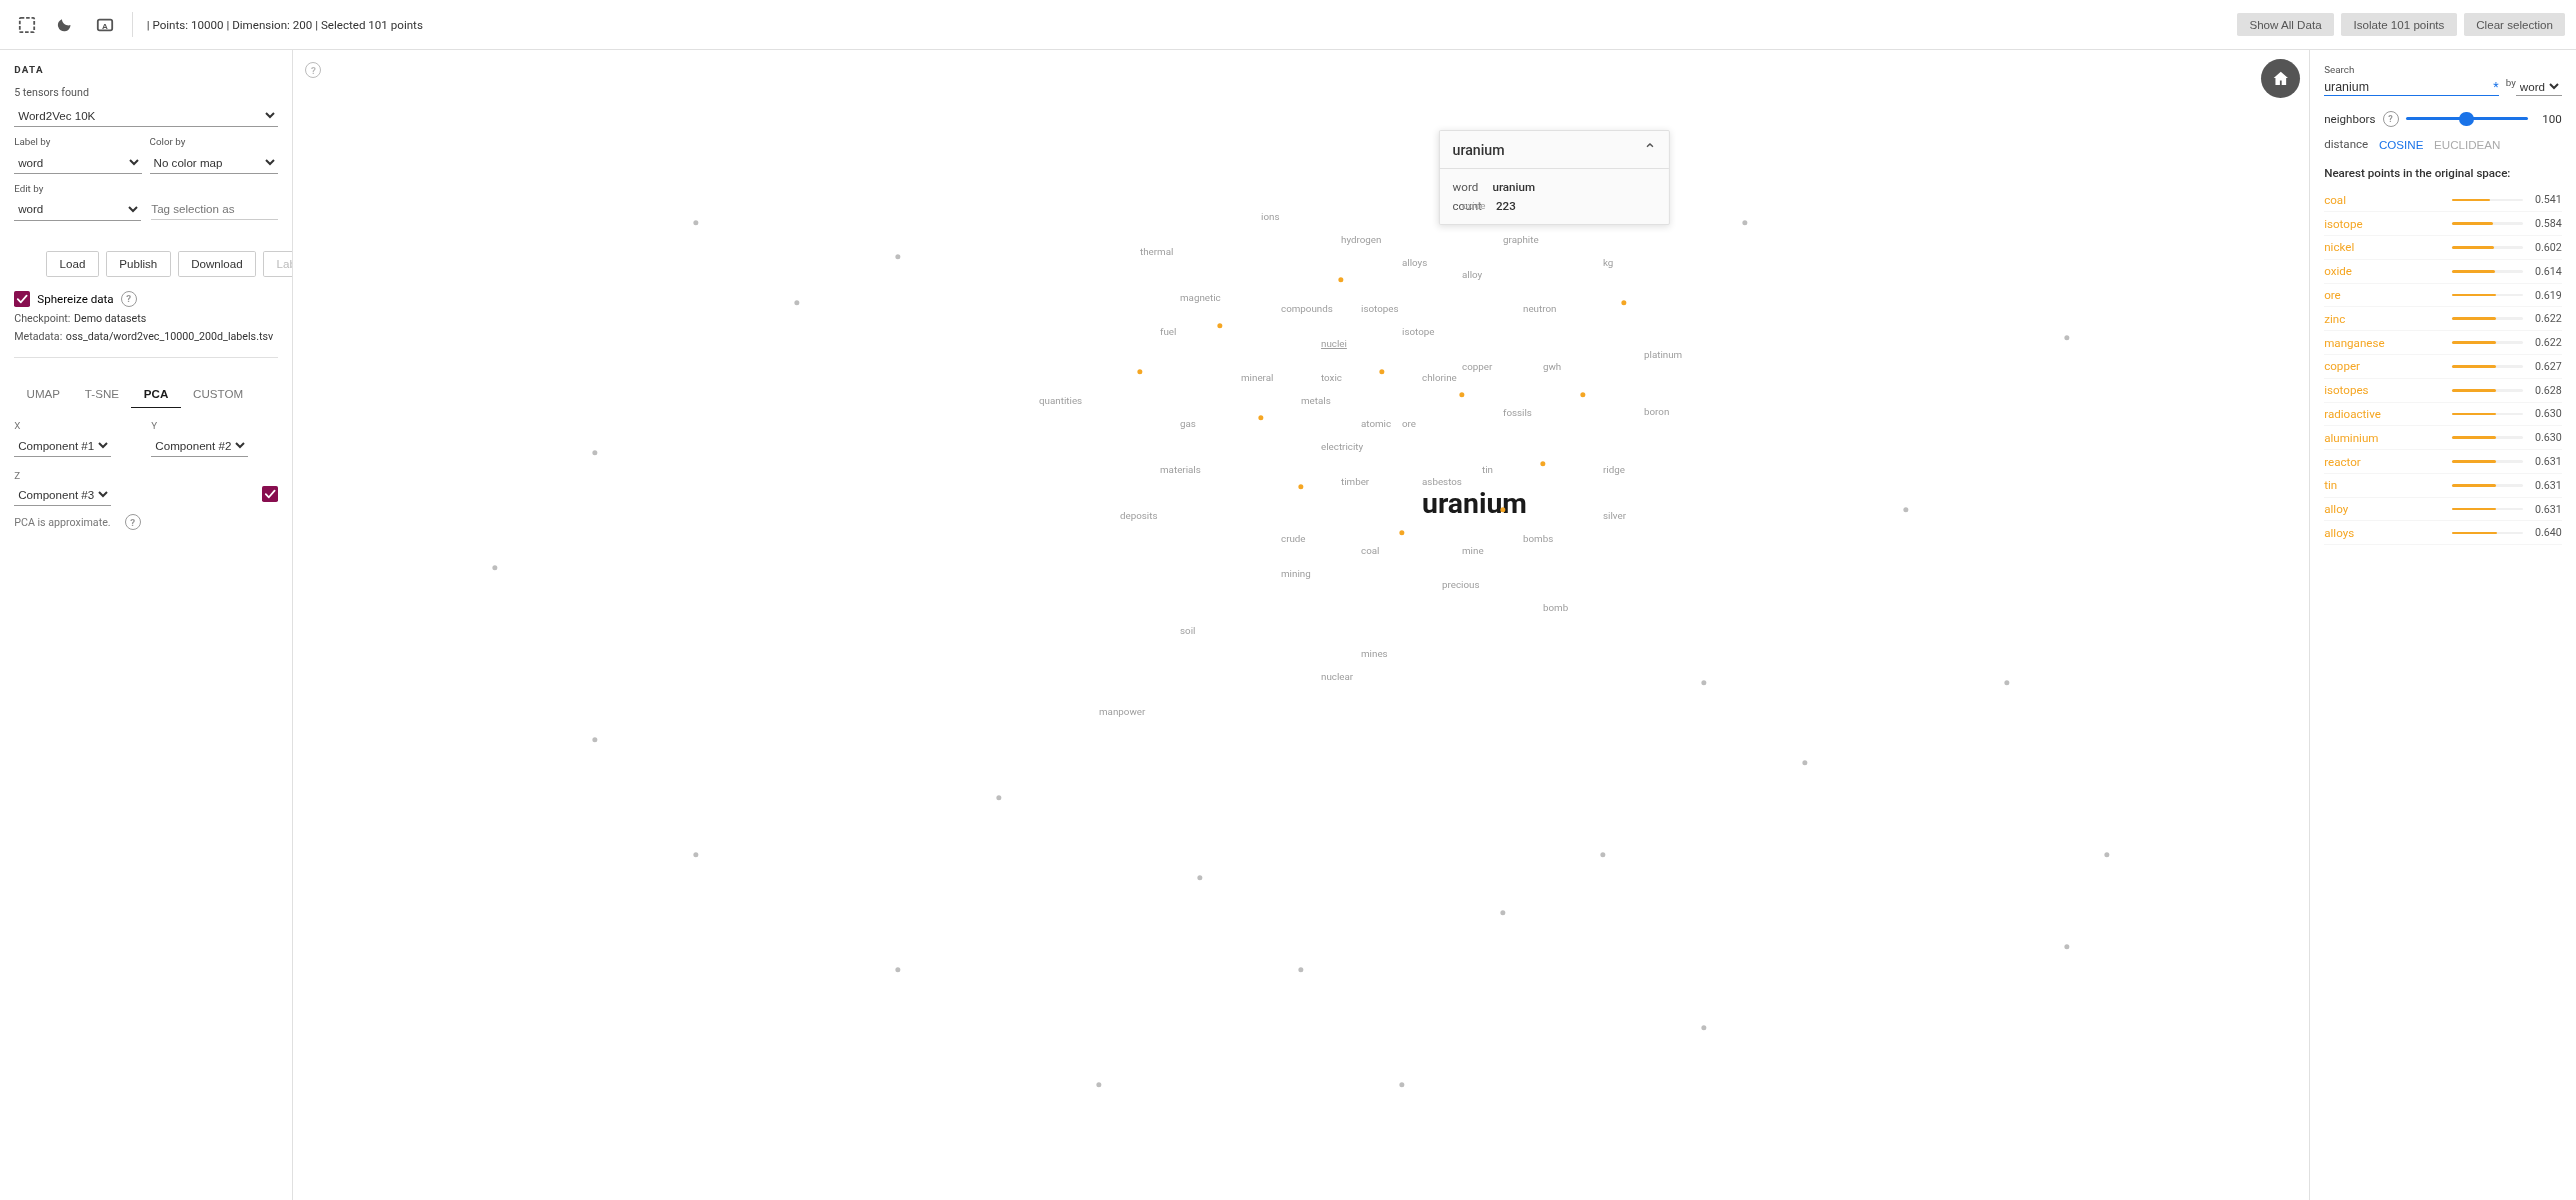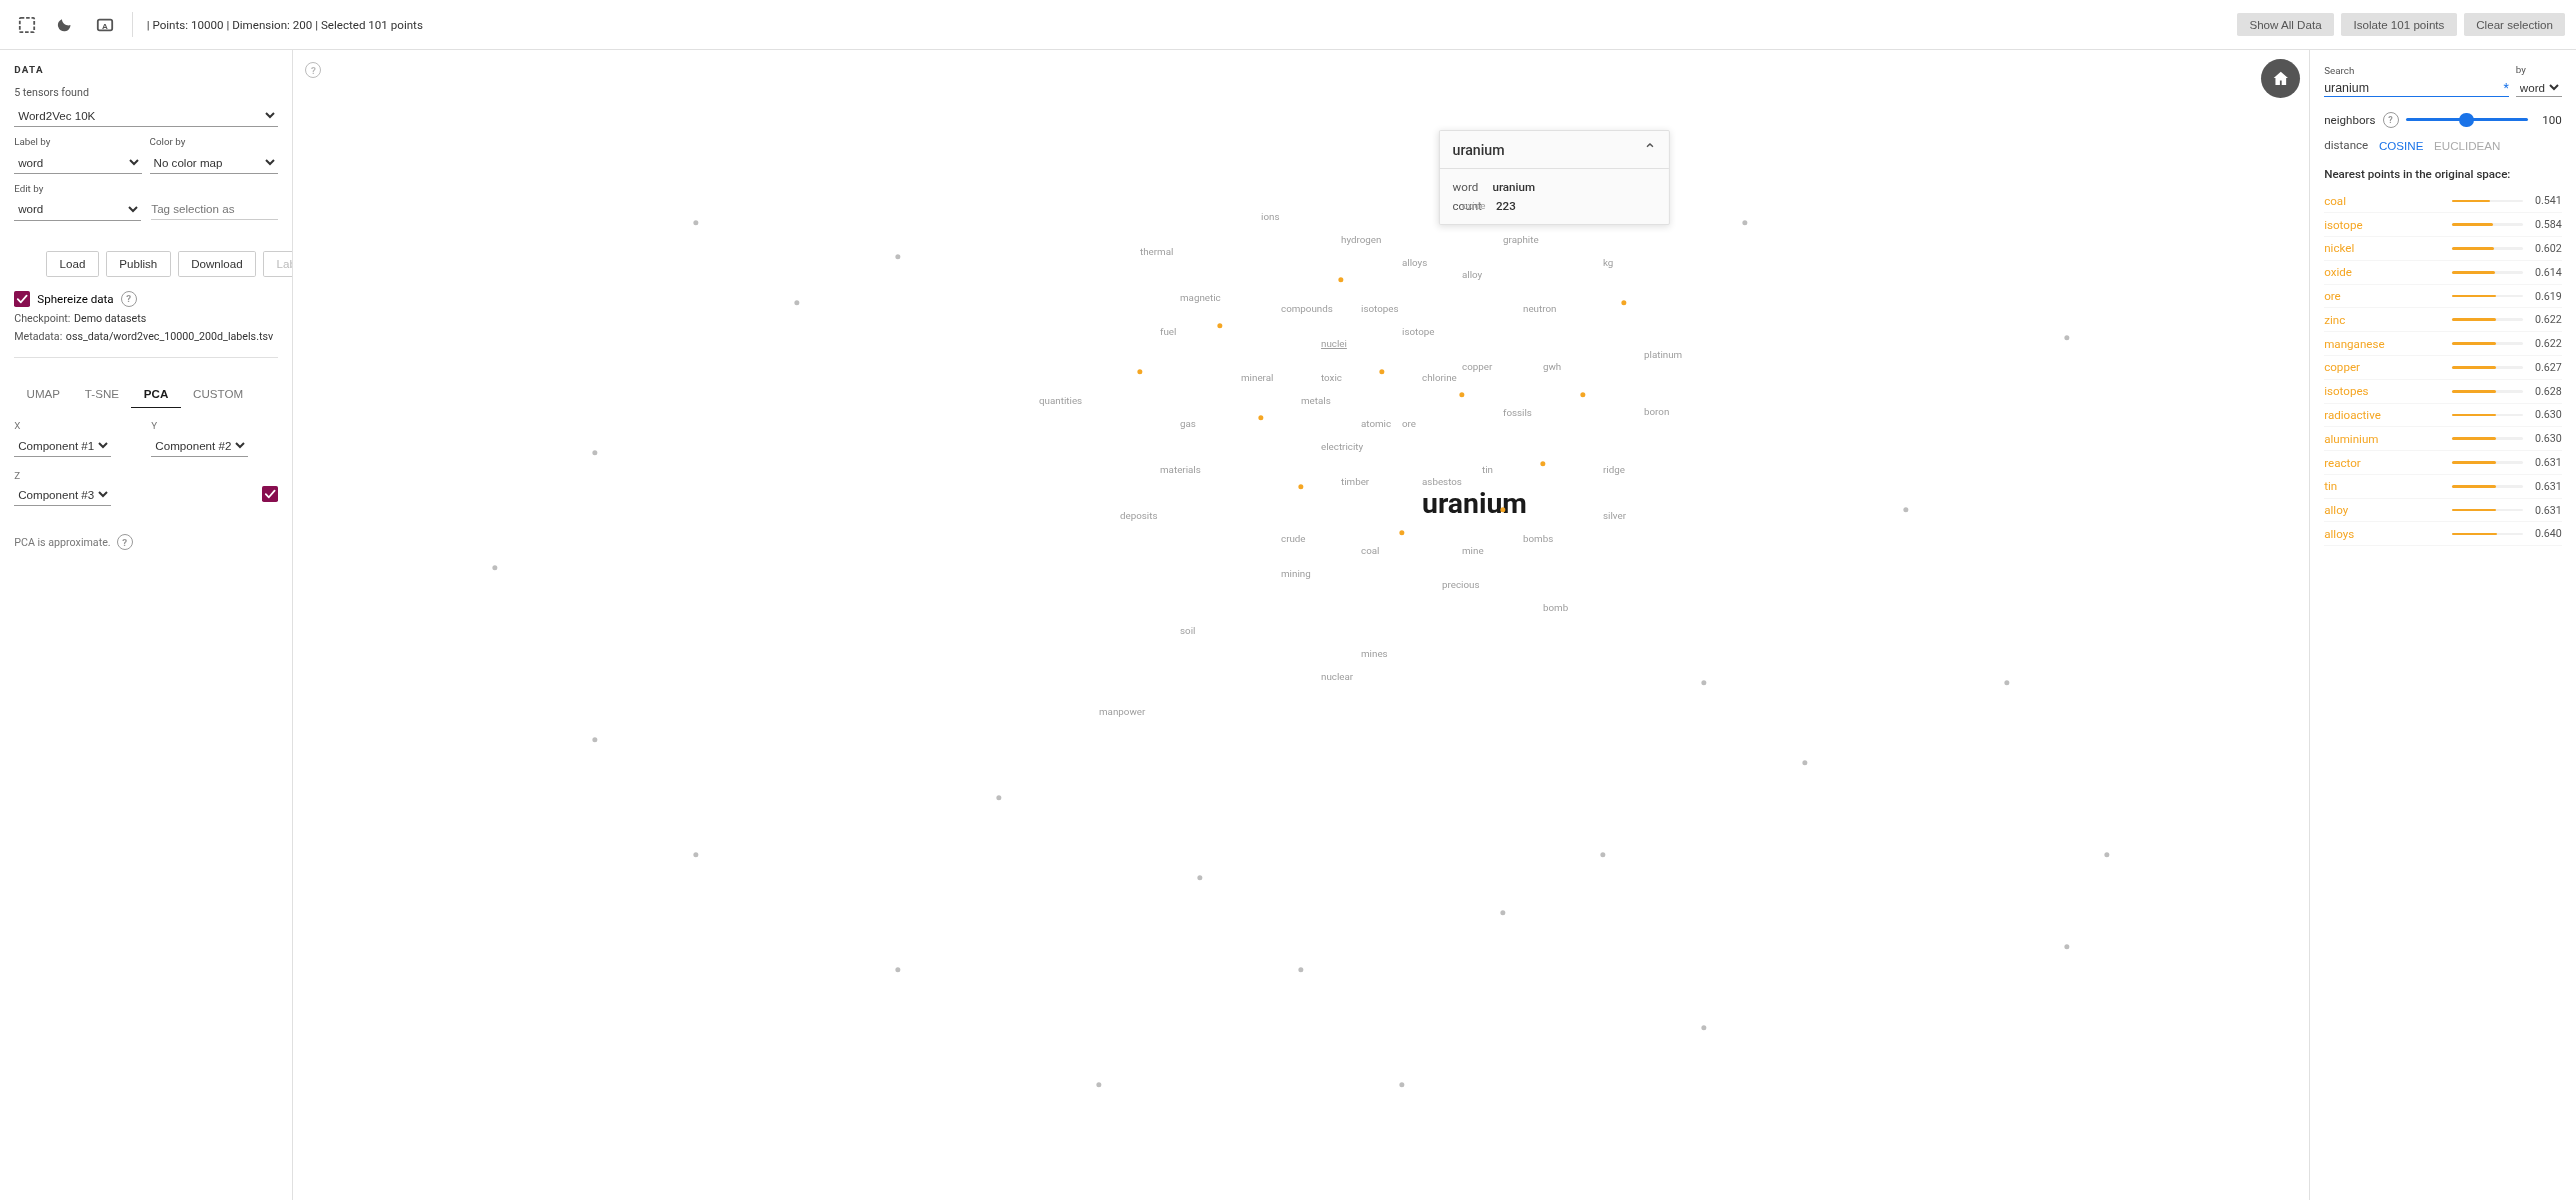--- a/index.html
+++ b/index.html
@@ -69,21 +69,21 @@
     
     .proj-tabs { display: flex; gap: 0; margin-top: 14.2px; }
     .proj-tab {
       padding: 7.1px 12.4px; font-size: 11.6px; color: #777; cursor: pointer;
       border-bottom: 1.8px solid transparent; background: none; border-top: none; border-left: none; border-right: none;
     }
     .proj-tab.active { color: #1a1a1a; border-bottom: 1.8px solid #1a1a1a; font-weight: 600; }
     .axis-grid { display: grid; grid-template-columns: 1fr 1fr; gap: 10.7px; margin-top: 12.4px; }
     .axis-label { font-size: 9.8px; color: #777; margin-bottom: 2.7px; }
     .z-row { display: flex; align-items: center; gap: 9px; margin-top: 12.4px; }
-    .pca-note { font-size: 10.7px; color: #777; margin-top: 28px; display: flex; align-items: center; gap: 6px; }
+    .pca-note { font-size: 10.7px; color: #777; margin-top: 8px; display: flex; align-items: center; gap: 14px; }
 
     
     .canvas-area {
       flex: 1; position: relative; background: #fff; overflow: hidden;
     }
 
     
     .info-box {
       position: absolute; top: 71px; left: 52%; transform: translateX(-10%);
       background: #fafafa; border: 0.9px solid #e0e0e0; border-radius: 1.8px;
@@ -120,21 +120,21 @@
     }
     .search-row { display: flex; align-items: flex-end; gap: 7.1px; margin-bottom: 14.2px; justify-content: center; }
     .search-group { flex: 1; }
     .search-label { font-size: 9.8px; color: #555; margin-bottom: 2.7px; }
     .search-input-wrap { display: flex; align-items: center; border-bottom: 1.8px solid #1a73e8; }
     .search-input {
       flex: 1; border: none; outline: none; font-size: 12.4px; color: #333; padding: 1.8px 0;
       background: transparent;
     }
     .search-asterisk { color: #1a73e8; font-size: 12.4px; margin-left: 1.8px; }
-    .by-group { display: flex; flex-direction: column; }
+    .by-group { display: flex; flex-direction: row; }
     .by-label { font-size: 9.8px; color: #555; margin-bottom: 2.7px; }
     .by-select {
       border: none; border-bottom: 0.9px solid #999; font-size: 11.6px; color: #333;
       padding: 1.8px 0; background: transparent; cursor: pointer;
     }
     .neighbors-row { display: flex; align-items: center; gap: 7.1px; margin-bottom: 10.7px; }
     .neighbors-label { font-size: 11.6px; color: #333; }
     .slider-wrap { flex: 1; display: flex; align-items: center; }
     .slider {
       -webkit-appearance: none; appearance: none;

